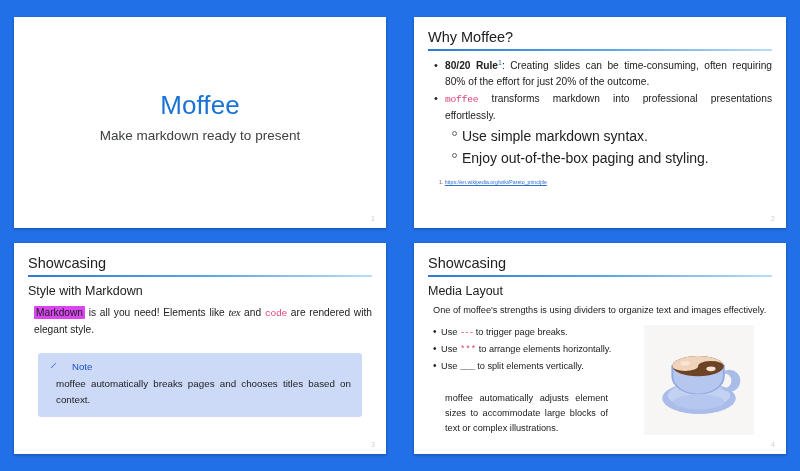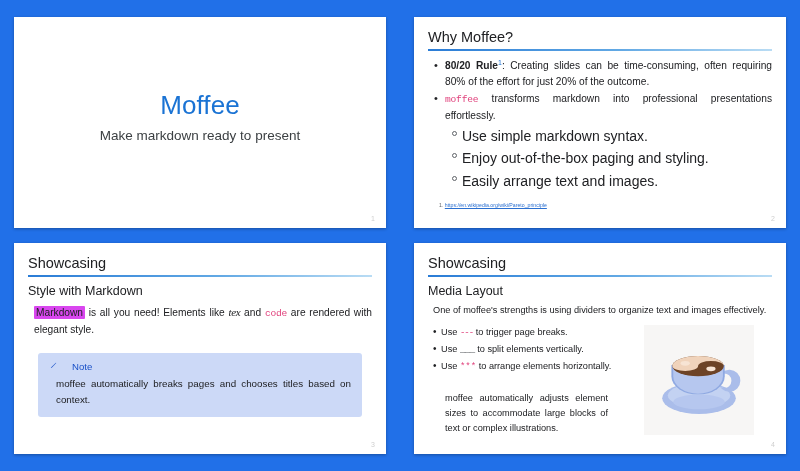--- a/index.html
+++ b/index.html
@@ -284,21 +284,20 @@
 
     <ul class="lvl1">
       <li>
         <b class="strong">80/20 Rule</b><sup class="fnref">1</sup><span>: Creating slides can be time-consuming, often requiring 80% of the effort for just 20% of the outcome.</span>
       </li>
       <li>
         <code class="inline">moffee</code><span> transforms markdown into professional presentations effortlessly.</span>
         <ul class="lvl2">
           <li>Use simple markdown syntax.</li>
           <li>Enjoy out-of-the-box paging and styling.</li>
-          <li>Easily arrange text and images.</li>
         </ul>
       </li>
     </ul>
 
     <div class="footnote">
       <span>1.</span>
       <a href="#">https://en.wikipedia.org/wiki/Pareto_principle</a>
     </div>
 
     <div class="pagenum">2</div>
@@ -329,22 +328,22 @@
   <div class="slide">
     <div class="slide-h1">Showcasing</div>
     <div class="rule"></div>
     <div class="slide-h2">Media Layout</div>
     <p class="intro-line">One of moffee's strengths is using dividers to organize text and images effectively.</p>
 
     <div class="media-row">
       <div class="media-col-text">
         <ul class="m-list">
           <li><span>Use </span><span class="dash-tok">---</span><span> to trigger page breaks.</span></li>
+          <li><span>Use </span><span class="star-tok">***</span><span> to arrange elements horizontally.</span></li>
           <li><span>Use </span><span class="under-tok">___</span><span> to split elements vertically.</span></li>
-          <li><span>Use </span><span class="star-tok">***</span><span> to arrange elements horizontally.</span></li>
         </ul>
         <p class="tail-para">moffee automatically adjusts element sizes to accommodate large blocks of text or complex illustrations.</p>
       </div>
 
       <div class="media-col-img">
         <span>
           <svg width="92" height="92" viewBox="0 0 100 100" aria-hidden="true">
             <ellipse cx="50" cy="72" rx="40" ry="17" fill="#aabdea"></ellipse>
             <ellipse cx="50" cy="69" rx="34" ry="13" fill="#c3d2f2"></ellipse>
             <path d="M75 44 a12 12 0 1 1 0 18 l-4 -4 a8 8 0 1 0 0 -10 Z" fill="#aabdea"></path>

